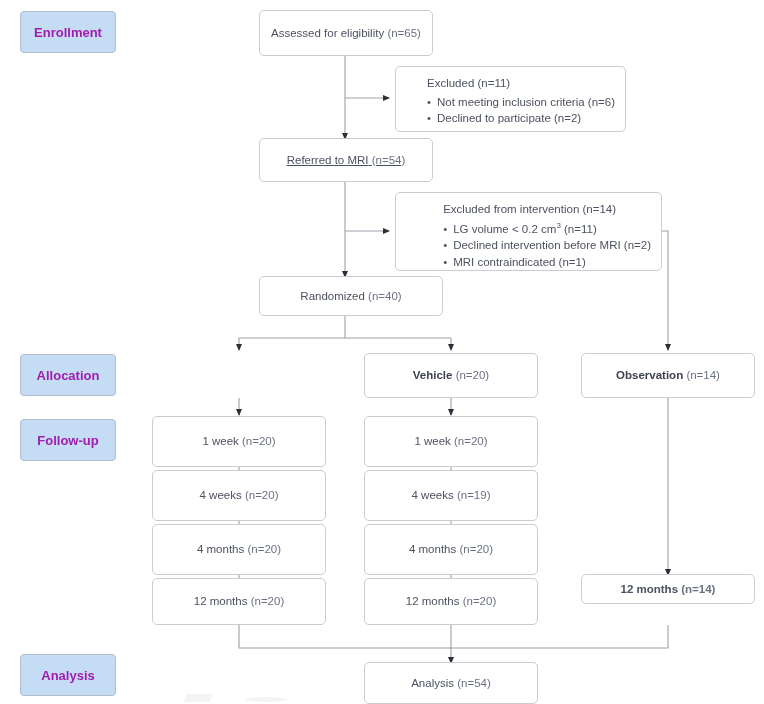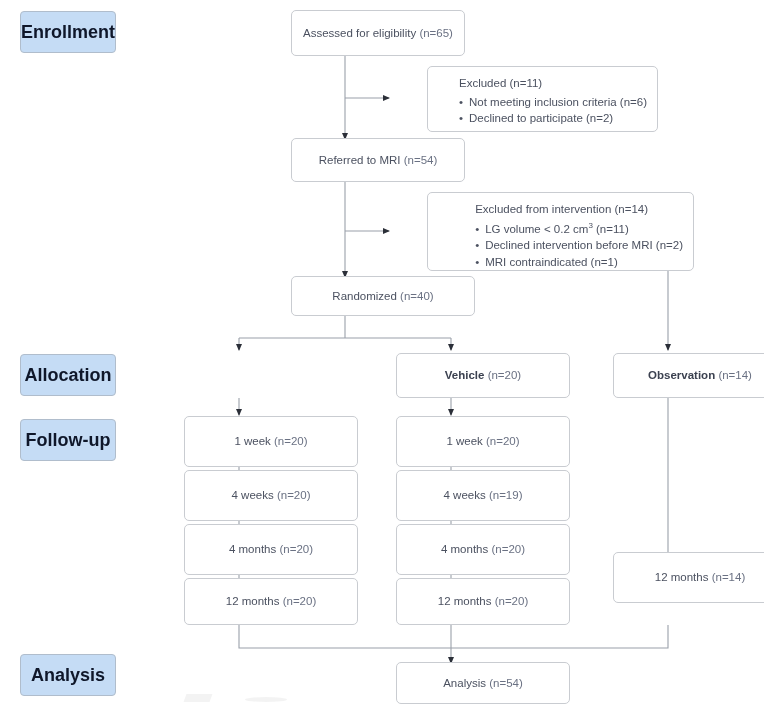--- a/index.html
+++ b/index.html
@@ -32,36 +32,35 @@
     border-radius: 5px;
     background: #ffffff;
     color: #4b5160;
     font-size: 11.5px;
     line-height: 1.45;
     display: flex;
     align-items: center;
     justify-content: center;
     text-align: center;
     padding: 4px 8px;
-    margin-left: 32px;
   }
   .node.listbox {
     align-items: flex-start;
     justify-content: flex-end;
     text-align: left;
     padding: 8px 10px;
   }
   .stage {
     position: absolute;
     box-sizing: border-box;
     border: 1px solid #b0bdcc;
     border-radius: 4px;
     background: #c5dcf5;
-    color: #0f172a;
-    font-size: 18px;
+    color: #a21caf;
+    font-size: 13px;
     font-weight: bold;
     display: flex;
     align-items: center;
     justify-content: center;
     text-align: center;
   }
   .ttl {
     display: block;
     margin-bottom: 2px;
   }
@@ -149,21 +148,21 @@
     <span>Analysis</span>
   </div>
 
   <div class="node" style="left:259px; top:10px; width:174px; height:46px;">
     <span>
       <span>Assessed for eligibility</span>
       <span class="nval">(n=65)</span>
     </span>
   </div>
 
-  <div class="node" style="left:259px; top:138px; width:174px; height:44px;">
+  <div class="node" style="left:259px; top:138px; width:174px; height:44px;text-decoration:underline;">
     <span>
       <span>Referred to MRI</span>
       <span class="nval">(n=54)</span>
     </span>
   </div>
 
   <div class="node" style="left:259px; top:276px; width:184px; height:40px;">
     <span>
       <span>Randomized</span>
       <span class="nval">(n=40)</span>
@@ -243,21 +242,21 @@
       <span class="nval">(n=20)</span>
     </span>
   </div>
   <div class="node" style="left:364px; top:578px; width:174px; height:47px;">
     <span>
       <span>12 months</span>
       <span class="nval">(n=20)</span>
     </span>
   </div>
 
-  <div class="node" style="left:581px; top:552px; width:174px; height:51px;">
+  <div class="node" style="left:581px; top:574px; width:174px; height:30px;font-weight:bold;">
     <span>
       <span>12 months</span>
       <span class="nval">(n=14)</span>
     </span>
   </div>
 
   <div class="node" style="left:364px; top:662px; width:174px; height:42px;">
     <span>
       <span>Analysis</span>
       <span class="nval">(n=54)</span>

